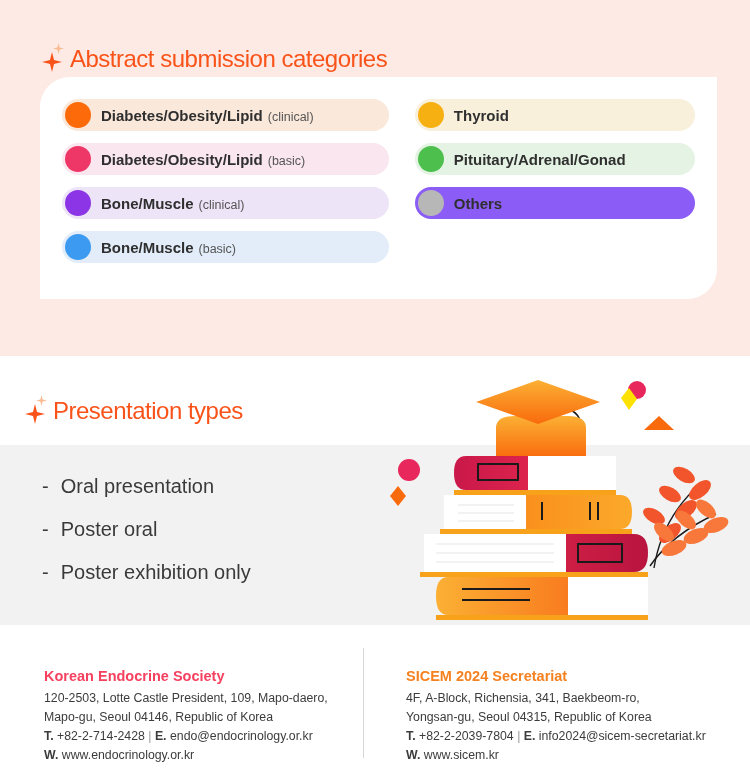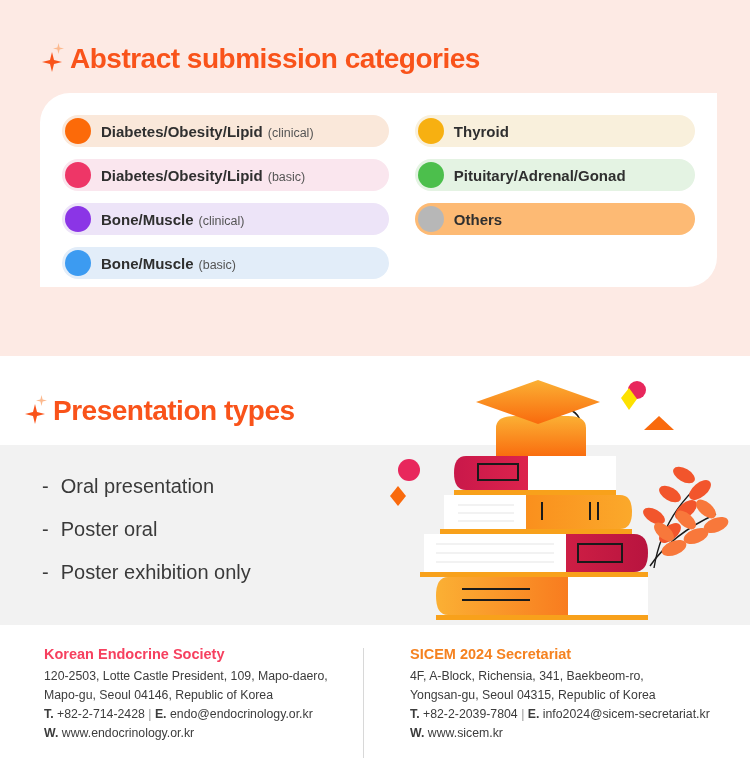--- a/index.html
+++ b/index.html
@@ -25,27 +25,27 @@
     position: absolute; left: 2px; top: 10px; width: 20px; height: 20px;
     background: #f9631a;
     clip-path: polygon(50% 0%, 60% 40%, 100% 50%, 60% 60%, 50% 100%, 40% 60%, 0% 50%, 40% 40%);
   }
   .sparkle .star-small {
     position: absolute; left: 13px; top: 1px; width: 11px; height: 11px;
     background: #fcb98e;
     clip-path: polygon(50% 0%, 60% 40%, 100% 50%, 60% 60%, 50% 100%, 40% 60%, 0% 50%, 40% 40%);
   }
   .sec-title {
-    font-size: 28px; font-weight: bold; color: #f9531a;
+    font-size: 24px; font-weight: normal; color: #f9531a;
     letter-spacing: -0.5px; white-space: nowrap;
   }
 
   .cat-card {
-    position: absolute; left: 40px; top: 93px;
-    width: 677px; height: 194px;
+    position: absolute; left: 40px; top: 77px;
+    width: 677px; height: 222px;
     background: #ffffff;
     border-radius: 30px 0 30px 0;
   }
   .cat-cols { display: flex; padding: 22px 22px 0 22px; gap: 26px; }
   .cat-col { display: flex; flex-direction: column; gap: 12px; }
   .col-left  { width: 336px; }
   .col-right { width: 288px; text-align: center; }
 
   .pill {
     display: flex; align-items: center;
@@ -84,21 +84,21 @@
   .pres-label { font-size: 20px; color: #3a3a3a; }
 
   
   .illus { position: absolute; left: 378px; top: 368px; width: 372px; height: 258px; z-index: 4; }
 
   
   .band-footer {
     position: absolute; left: 0; top: 625px; width: 750px; height: 151px;
     background: #ffffff;
   }
-  .footer-cols { position: absolute; left: 0; top: 646px; width: 750px; display: flex; justify-content: space-between; }
+  .footer-cols { position: absolute; left: 0; top: 668px; width: 750px; display: flex; }
   .fcol { padding-left: 44px; }
   .fcol.right { padding-left: 43px; }
   .fdivider {
     position: absolute; left: 363px; top: 648px; width: 1px; height: 110px;
     background: #d8d8d8;
   }
   .f-title { font-size: 14.5px; font-weight: bold; margin-bottom: 5px; }
   .f-title.red { color: #f6405f; }
   .f-title.orange { color: #f58220; }
   .f-line { font-size: 12.3px; color: #3c3c3c; line-height: 19px; white-space: nowrap; }
@@ -162,21 +162,21 @@
             <span class="pill-sub"></span>
           </span>
         </div>
         <div class="pill" style="background: rgb(228, 243, 227);">
           <span class="dot" style="background: rgb(76, 191, 76);"></span>
           <span class="pill-text">
             <span class="pill-main">Pituitary/Adrenal/Gonad</span>
             <span class="pill-sub"></span>
           </span>
         </div>
-        <div class="pill" style="background: #fdba74;">
+        <div class="pill" style="background: #8b5cf6;">
           <span class="dot" style="background: rgb(183, 183, 183);"></span>
           <span class="pill-text">
             <span class="pill-main">Others</span>
             <span class="pill-sub"></span>
           </span>
         </div>
       </div>
 
     </div>
   </div>

